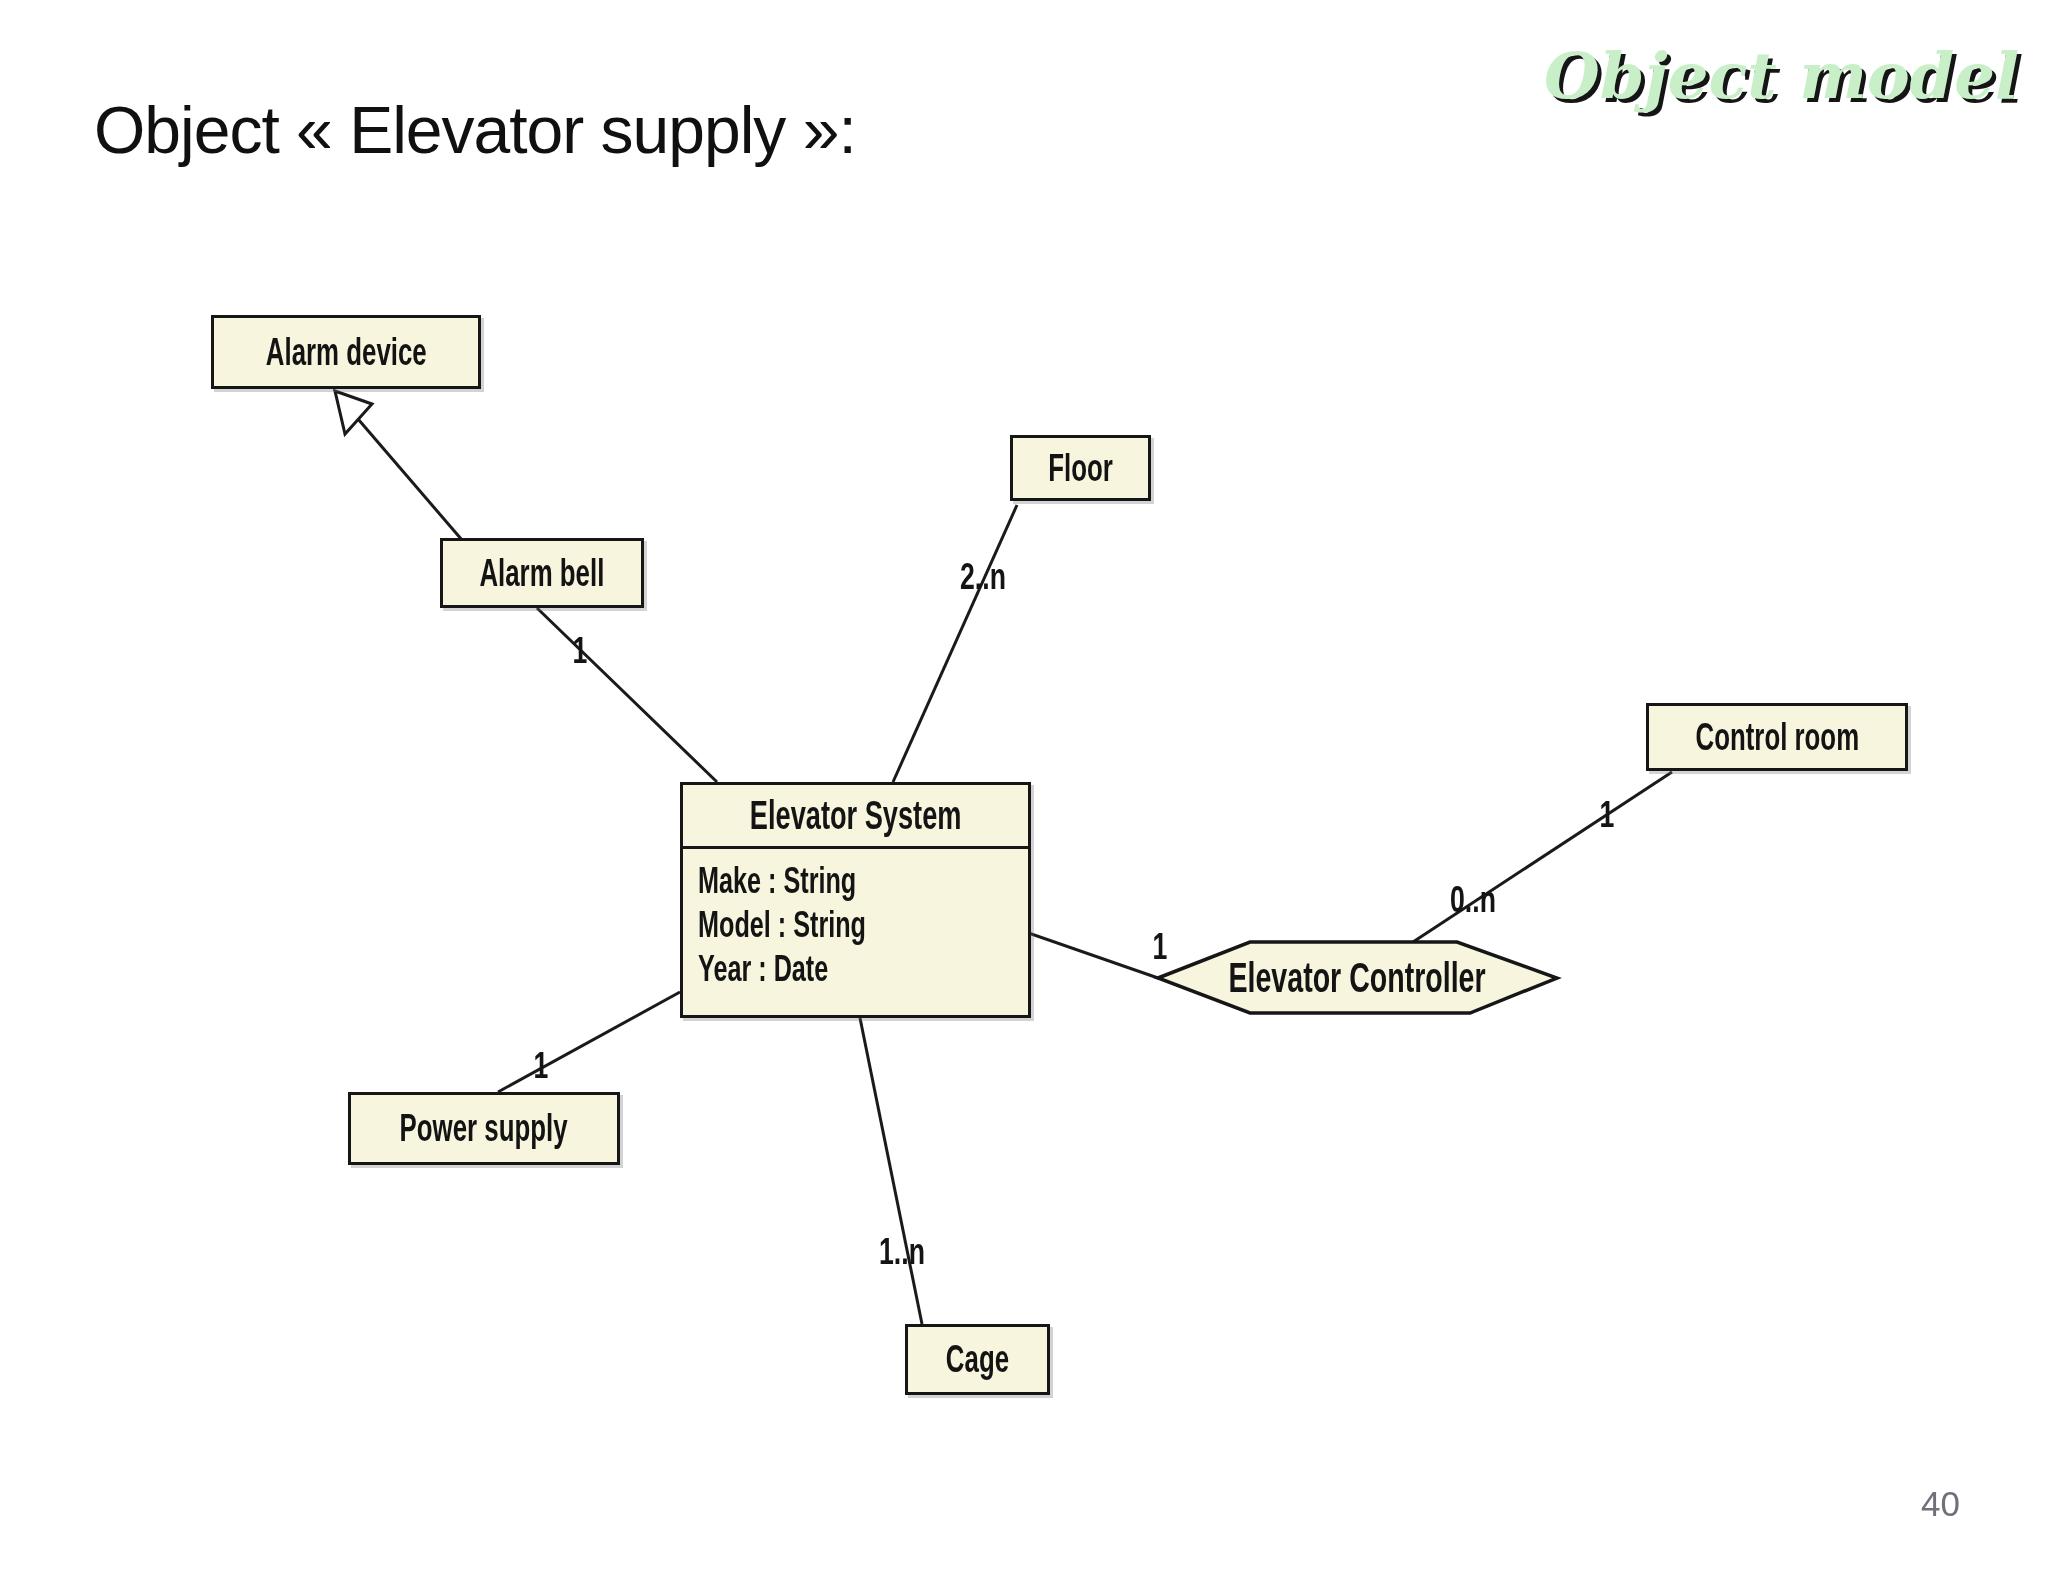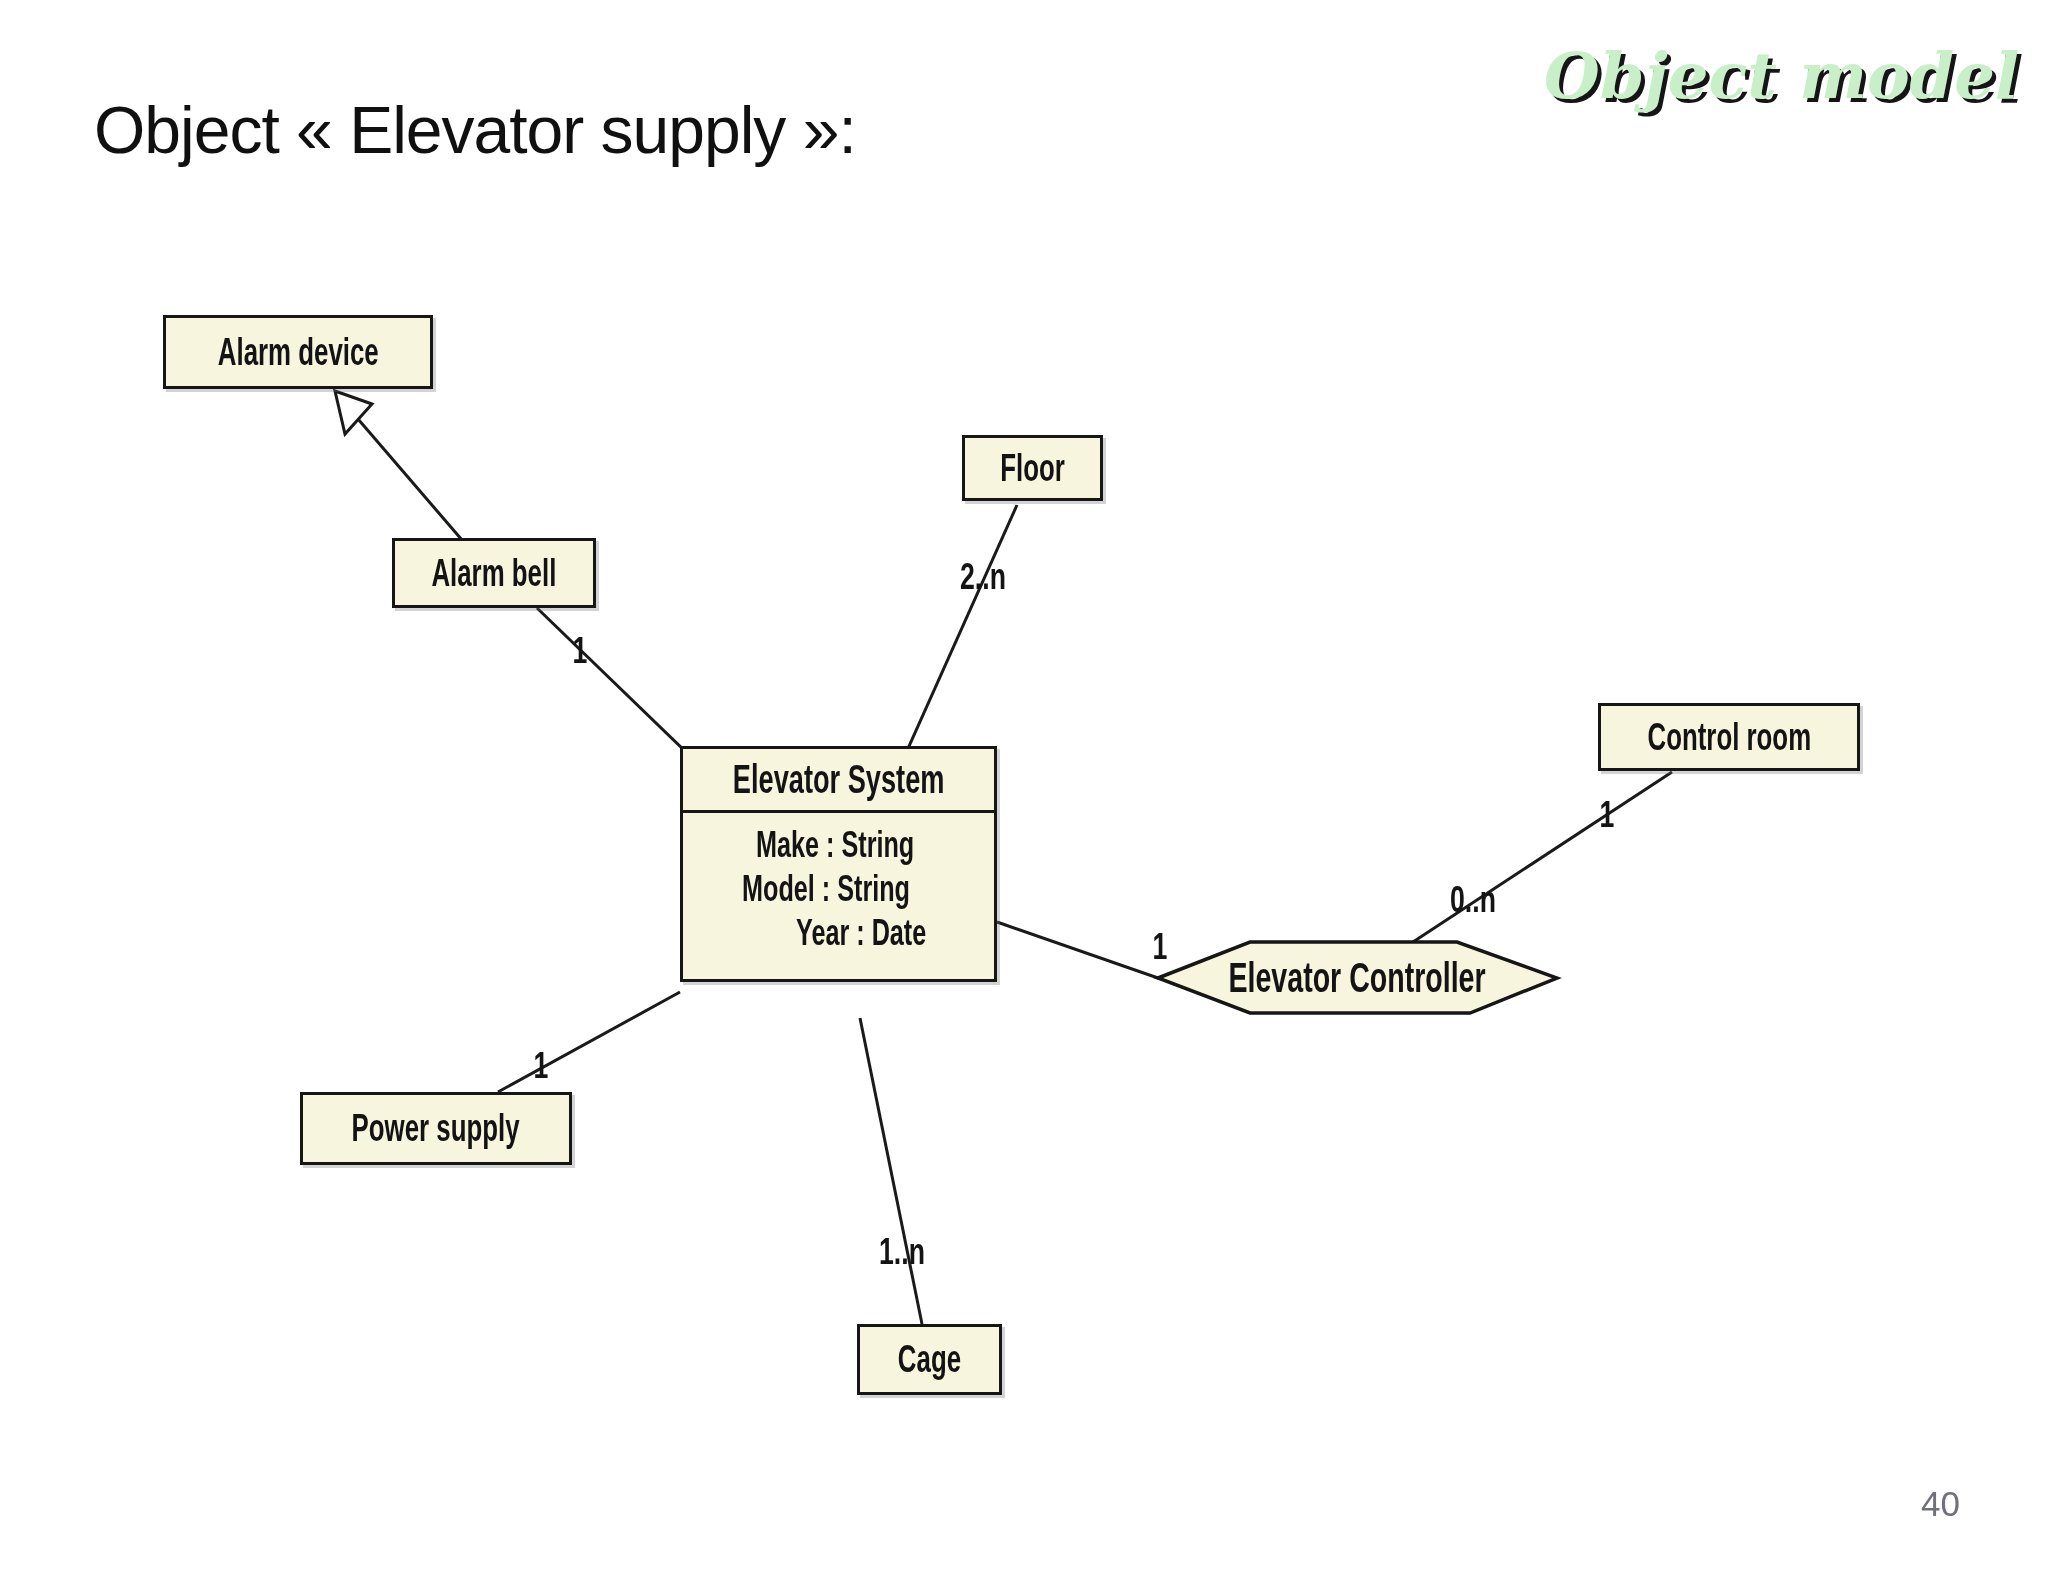--- a/index.html
+++ b/index.html
@@ -26,20 +26,21 @@
   }
   
   svg.wires { position:absolute; left:0; top:0; }
   .node {
     position:absolute; box-sizing:border-box;
     background:#f8f5de; border:3px solid #161616;
     display:flex; align-items:center; justify-content:center;
     font-weight:bold; font-size:38px; color:#131313;
     box-shadow:3px 3px 0 rgba(110,110,110,0.30);
     white-space:nowrap;
+    margin-left:48px;
   }
   .condensed { display:inline-block; transform:scaleX(0.68); transform-origin:center center; white-space:nowrap; }
   .condensed-left { display:inline-block; transform:scaleX(0.70); transform-origin:left center; white-space:nowrap; }
   
   .class-box {
     position:absolute; box-sizing:border-box;
     background:#f8f5de; border:3px solid #161616;
     box-shadow:3px 3px 0 rgba(110,110,110,0.30);
   }
   .class-title {
@@ -107,21 +108,21 @@
   </div>
 
   <div class="node" style="left:300px; top:1092px; width:272px; height:73px;justify-content:center;">
     <span class="condensed">Power supply</span>
   </div>
 
   <div class="node" style="left:857px; top:1324px; width:145px; height:71px;">
     <span class="condensed">Cage</span>
   </div>
 
-  <div class="class-box" style="left:680px; top:746px; width:317px; height:236px;text-align:right;">
+  <div class="class-box" style="left:680px; top:782px; width:351px; height:236px;">
     <div class="class-title">
       <span class="condensed">Elevator System</span>
     </div>
     <div class="class-attrs">
       <div class="class-attr">
         <span class="condensed-left">Make : String</span>
       </div>
       <div class="class-attr">
         <span class="condensed-left">Model : String</span>
       </div>

